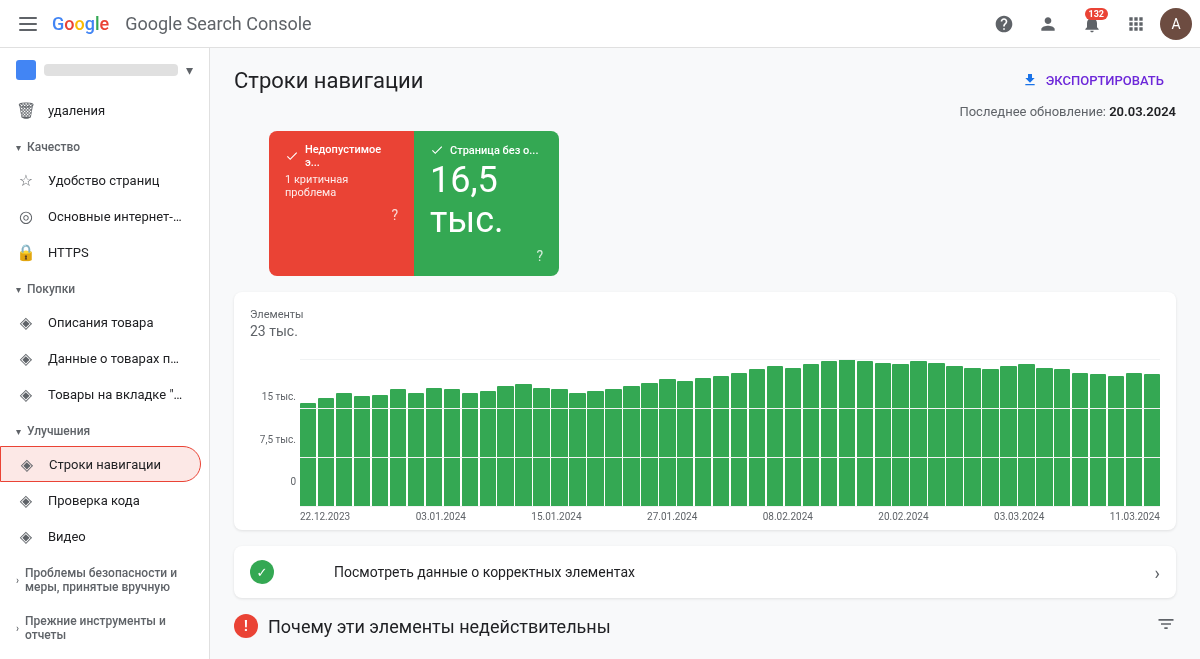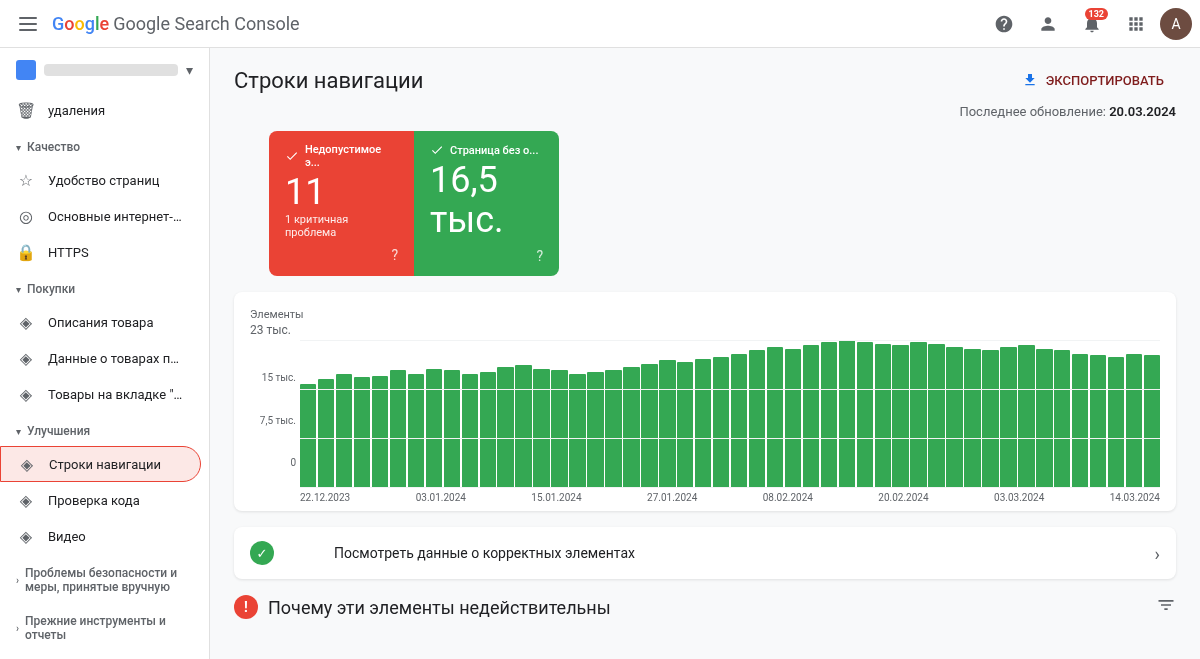--- a/index.html
+++ b/index.html
@@ -19,21 +19,21 @@
     }
     .menu-icon-btn {
       width: 40px; height: 40px;
       display: flex; align-items: center; justify-content: center;
       border-radius: 50%; cursor: pointer; flex-shrink: 0;
     }
     .hamburger { display: flex; flex-direction: column; gap: 4px; }
     .hamburger span { width: 18px; height: 2px; background: #5f6368; border-radius: 1px; }
 
     .logo-area {
-      display: flex; align-items: center; gap: 0; margin-left: 4px;
+      display: flex; align-items: center; gap: 12px; margin-left: 4px;
     }
     .google-logo { font-size: 18px; font-weight: 500; color: #5f6368; white-space: nowrap; }
     .google-logo .g { color: #4285F4; }
     .google-logo .o1 { color: #EA4335; }
     .google-logo .o2 { color: #FBBC05; }
     .google-logo .g2 { color: #4285F4; }
     .google-logo .l { color: #34A853; }
     .google-logo .e { color: #EA4335; }
     .console-text { font-size: 18px; font-weight: 400; color: #5f6368; }
 
@@ -138,21 +138,21 @@
 
     .page-header {
       display: flex; align-items: center; justify-content: space-between;
       padding: 16px 24px 8px 24px;
       background: #f8f9fa;
       position: sticky; top: 0; z-index: 10;
     }
     .page-title { font-size: 22px; font-weight: 400; color: #202124; }
     .export-btn {
       display: flex; align-items: center; gap: 8px;
-      color: #7f1d1d; font-size: 13px; cursor: pointer;
+      color: #6d28d9; font-size: 13px; cursor: pointer;
       font-weight: 500; padding: 8px 12px; border-radius: 4px;
     }
 
     .last-update {
       text-align: right;
       font-size: 13px; color: #5f6368;
       padding: 0 24px 12px 24px;
     }
     .last-update strong { color: #202124; font-weight: 600; }
     .stat-card {
@@ -401,21 +401,20 @@
     <div style="margin: 0 24px 0 24px; display:flex;padding-left:35px;">
       <div style="display:flex; border-radius:8px; overflow:hidden; width:290px;">
 
         <div class="stat-card error">
           <div class="stat-card-header">
             <svg width="14" height="14" viewBox="0 0 24 24" fill="white">
               <path d="M9 16.17L4.83 12l-1.42 1.41L9 19 21 7l-1.41-1.41L9 16.17z"></path>
             </svg>
             <span>Недопустимое э...</span>
           </div>
-          <div class="stat-card-value">11</div>
           <div class="stat-card-sub">1 критичная проблема</div>
           <div class="stat-card-footer">
             <span class="question-icon">?</span>
           </div>
         </div>
 
         <div class="stat-card valid">
           <div class="stat-card-header">
             <svg width="14" height="14" viewBox="0 0 24 24" fill="white">
               <path d="M9 16.17L4.83 12l-1.42 1.41L9 19 21 7l-1.41-1.41L9 16.17z"></path>
@@ -425,21 +424,21 @@
           <div class="stat-card-value">16,5 тыс.</div>
           <div class="stat-card-footer">
             <span class="question-icon">?</span>
           </div>
         </div>
       </div>
     </div>
 
     <div class="chart-container">
       <div style="font-size:11px; color:#5f6368; margin-bottom:2px;">Элементы</div>
-      <div style="font-size:12px; color:#5f6368; margin-bottom:3px;">23 тыс.</div>
+      <div style="font-size:14px; color:#5f6368; margin-bottom:20px;">23 тыс.</div>
       <div class="chart-area">
         <div class="y-axis-labels">
           <span></span>
           <span>15 тыс.</span>
           <span>7,5 тыс.</span>
           <span>0</span>
         </div>
         <div class="grid-lines">
           <div class="grid-line" style="top:0%;"></div>
           <div class="grid-line" style="top:33%;"></div>
@@ -498,21 +497,21 @@
           </div>
       </div>
       <div class="x-axis-labels">
         <span>22.12.2023</span>
         <span>03.01.2024</span>
         <span>15.01.2024</span>
         <span>27.01.2024</span>
         <span>08.02.2024</span>
         <span>20.02.2024</span>
         <span>03.03.2024</span>
-        <span>14.03.2024</span>
+        <span>11.03.2024</span>
       </div>
     </div>
 
     <div class="valid-link-card">
       <div class="valid-link-left">
         <div class="check-circle">✓</div>
         <span class="valid-link-text">Посмотреть данные о корректных элементах</span>
       </div>
       <span class="arrow-right">›</span>
     </div>

